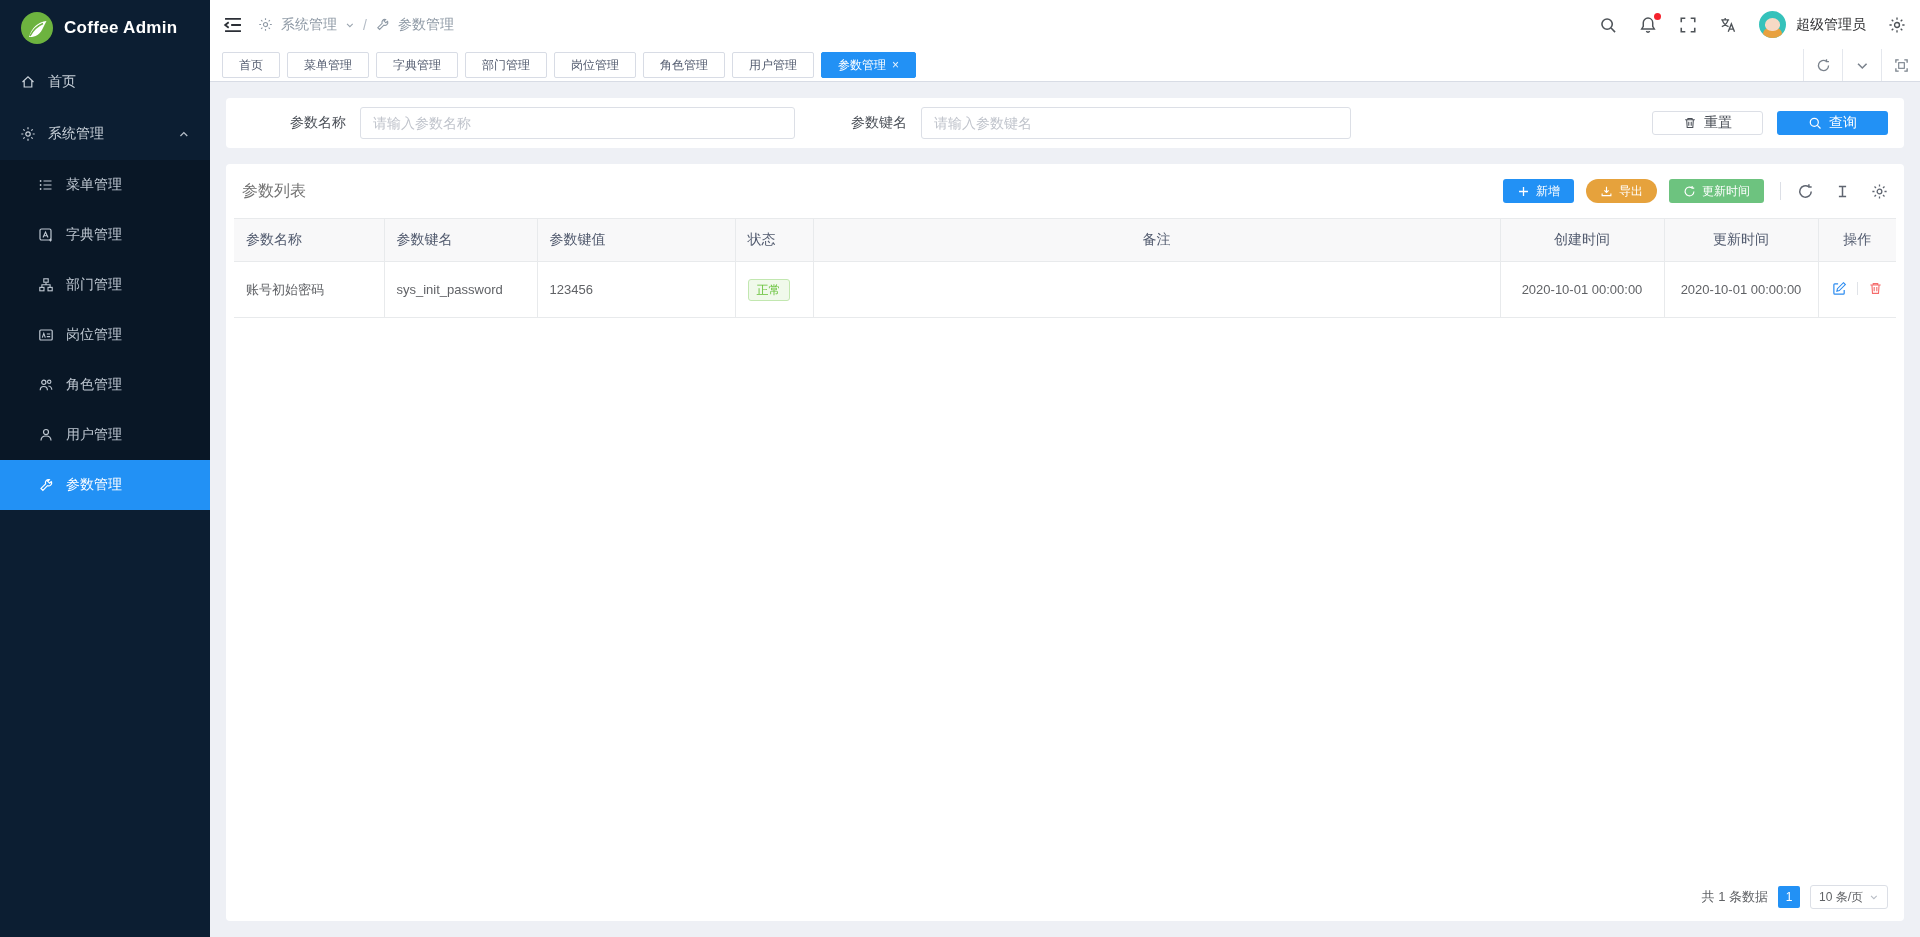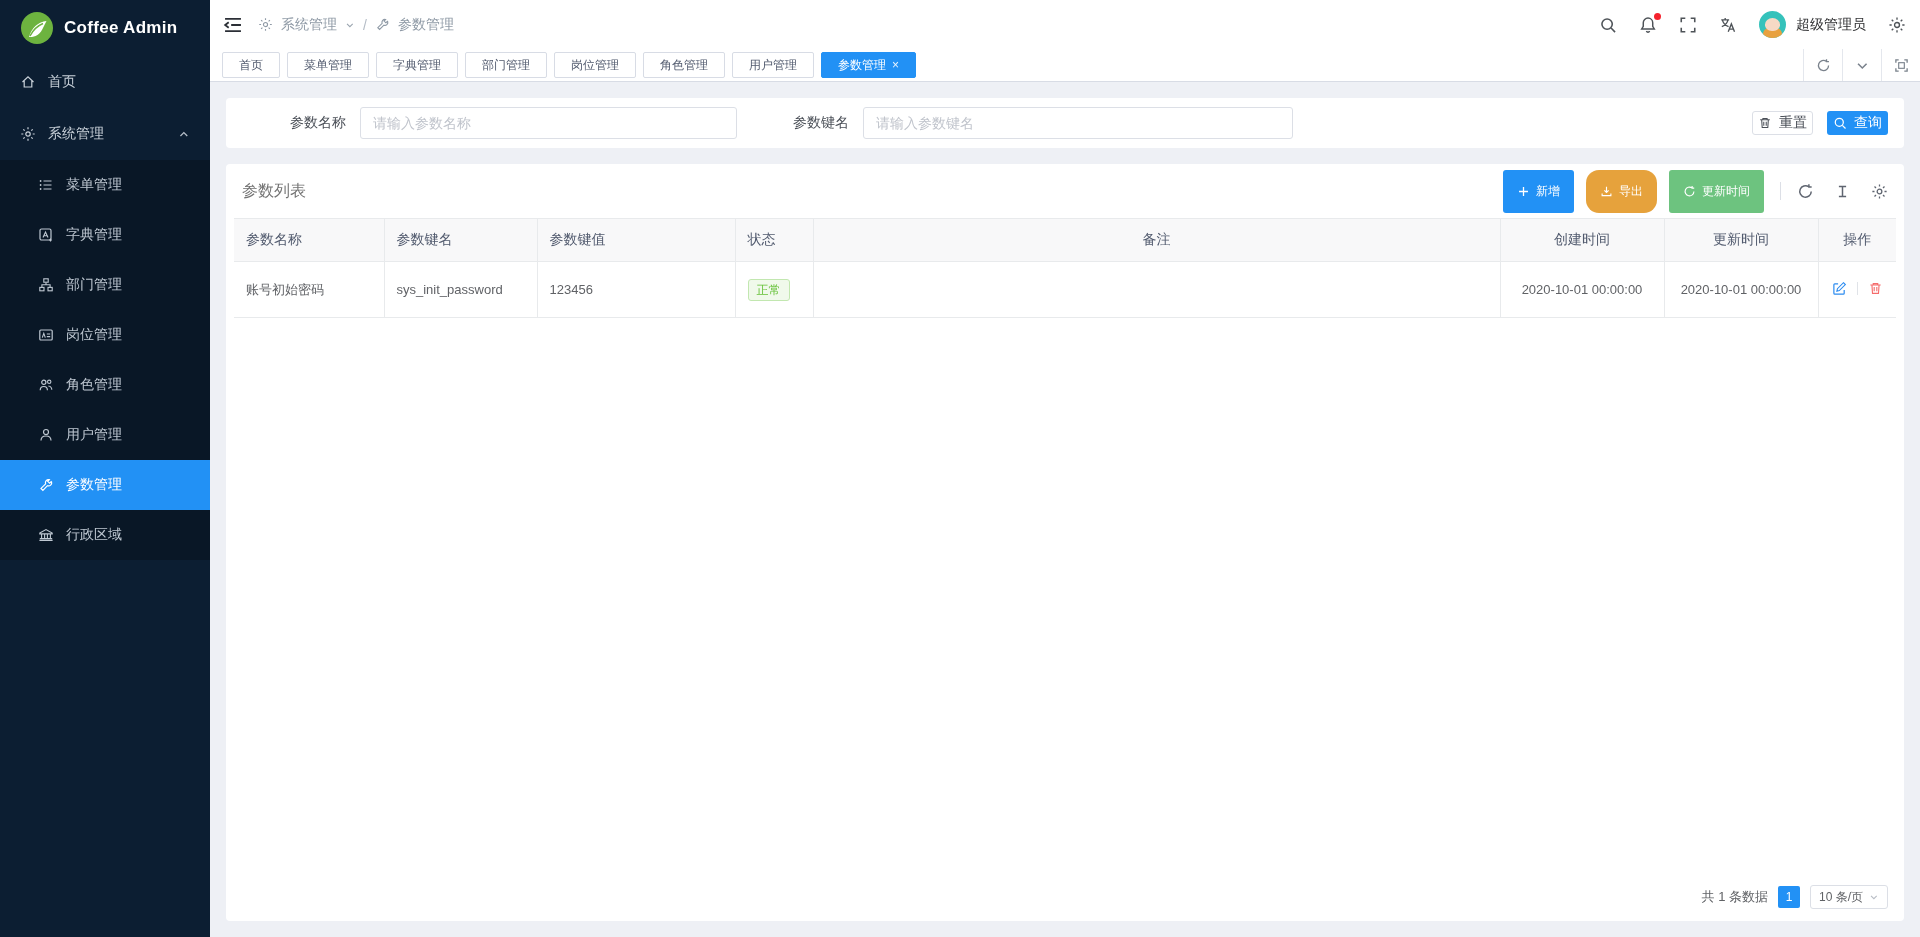--- a/index.html
+++ b/index.html
@@ -49,34 +49,34 @@
   .tab-close { font-size:12px; line-height:1; opacity:.9; cursor:pointer; }
   .tab-ctrl { width:39px; height:100%; border-left:1px solid #e4e7ed; display:flex; align-items:center; justify-content:center; color:#7a828c; cursor:pointer; flex:none; }
   .tab-ctrl svg { width:15px; height:15px; }
 
   
   .content { flex:1; padding:16px; display:flex; flex-direction:column; gap:16px; min-height:0; }
   .card { background:#ffffff; border-radius:4px; }
 
   .filter-card { height:50px; display:flex; align-items:center; padding:0 16px 0 64px; gap:14px; flex:none; }
   .f-label { color:#4a4f57; white-space:nowrap; }
-  .f-input { width:377px; height:32px; border:1px solid #dcdfe6; border-radius:3px; padding:0 12px; font-size:14px; color:#303133; outline:none; font-family:inherit; }
+  .f-input { width:435px; height:32px; border:1px solid #dcdfe6; border-radius:3px; padding:0 12px; font-size:14px; color:#303133; outline:none; font-family:inherit; }
   .f-input::placeholder { color:#c0c4cc; }
   .f-input.second { width:430px; }
   .f-label.second { margin-left:42px; }
   .filter-spacer { flex:1; }
-  .btn { height:24px; border-radius:3px; display:inline-flex; align-items:center; gap:7px; padding:0 5px; font-size:14px; cursor:pointer; border:1px solid transparent; white-space:nowrap; font-family:inherit; }
+  .btn { height:24px; border-radius:3px; display:inline-flex; align-items:center; gap:7px; padding:0 30px; font-size:14px; cursor:pointer; border:1px solid transparent; white-space:nowrap; font-family:inherit; }
   .btn svg { width:14px; height:14px; }
   .btn-plain { background:#fff; border-color:#dcdfe6; color:#4a4f57; }
   .btn-primary { background:#2291f5; color:#fff; }
 
   .list-card { flex:1; position:relative; padding:0 8px; display:flex; flex-direction:column; min-height:0; }
   .list-head { height:54px; display:flex; align-items:center; padding:0 8px; gap:12px; flex:none; }
   .list-title { font-size:16px; color:#737373; flex:1; }
-  .btn-sm { height:43px; padding:0 14px; font-size:12px; border-radius:3px; display:inline-flex; align-items:center; gap:6px; cursor:pointer; color:#fff; border:none; white-space:nowrap; font-family:inherit; }
+  .btn-sm { height:24px; padding:0 14px; font-size:12px; border-radius:3px; display:inline-flex; align-items:center; gap:6px; cursor:pointer; color:#fff; border:none; white-space:nowrap; font-family:inherit; }
   .btn-sm svg { width:13px; height:13px; }
   .btn-add { background:#2291f5; }
   .btn-export { background:#e6a23c;border-radius:13px; }
   .btn-cache { background:#6dc37f; }
   .tool-sep { width:1px; height:18px; background:#dcdfe6; margin:0 4px; }
   .tool-ic { width:17px; height:17px; color:#5f6570; cursor:pointer; display:block; }
   .tool-ic.gap { margin-left:8px; }
 
   table.grid { width:100%; border-collapse:collapse; table-layout:fixed; }
   .grid th, .grid td { border:1px solid #e8eaec; font-weight:normal; padding:0 12px; overflow:hidden; white-space:nowrap; }
@@ -265,26 +265,20 @@
           <svg class="mi-icon" viewBox="0 0 16 16">
               <use href="#i-user"></use>
             </svg>
           <span>用户管理</span>
         </div>
         <div class="menu-item sub active">
           <svg class="mi-icon" viewBox="0 0 16 16">
               <use href="#i-wrench"></use>
             </svg>
           <span>参数管理</span>
-        </div>
-        <div class="menu-item sub">
-          <svg class="mi-icon" viewBox="0 0 16 16">
-              <use href="#i-bank"></use>
-            </svg>
-          <span>行政区域</span>
         </div>
       </div>
     </nav>
   </aside>
 
   <div class="main">
 
     <header class="topbar">
       <svg class="collapse-btn" viewBox="0 0 18 18">
           <use href="#i-collapse"></use>

